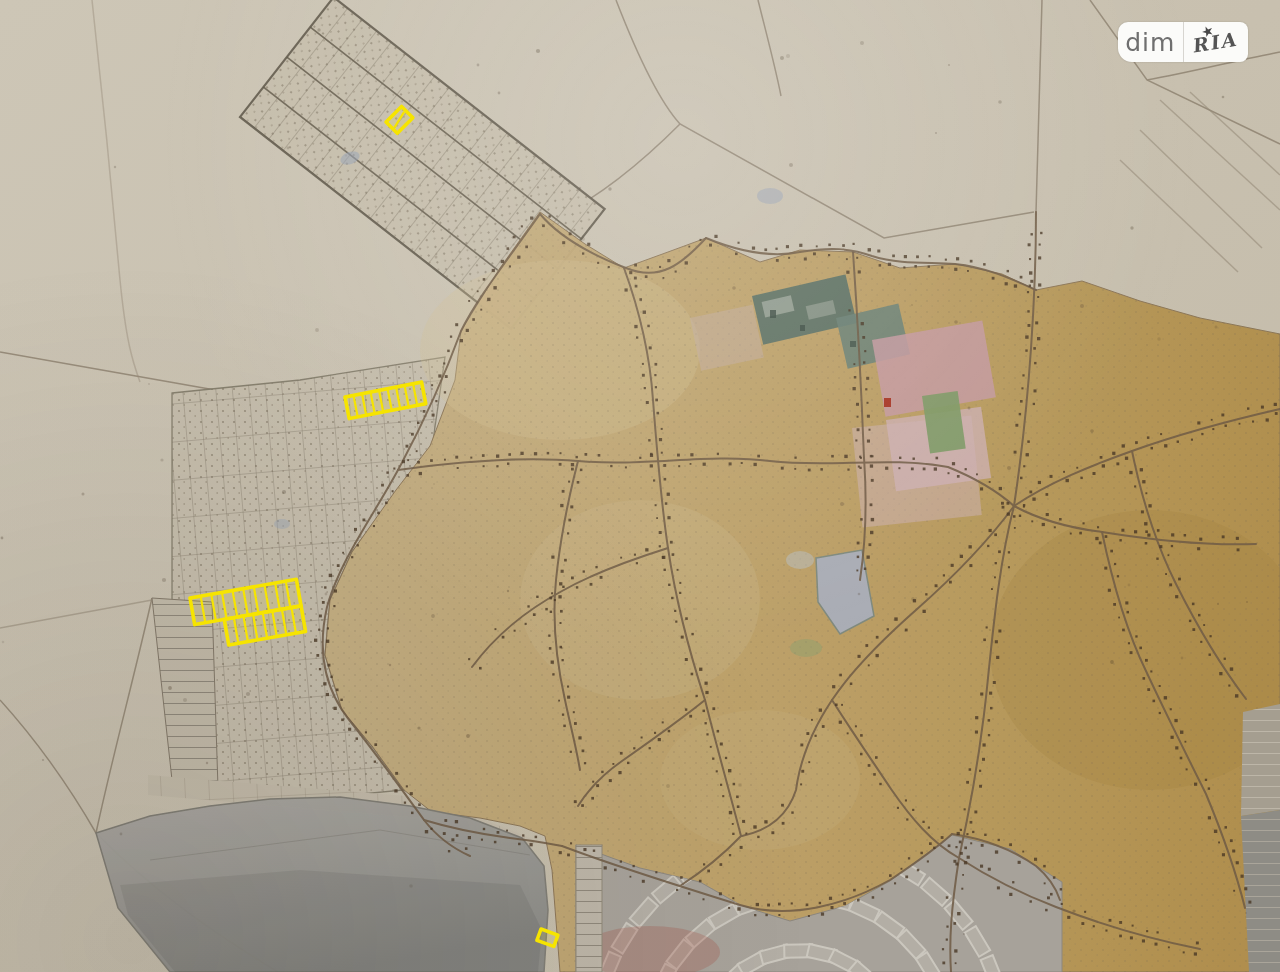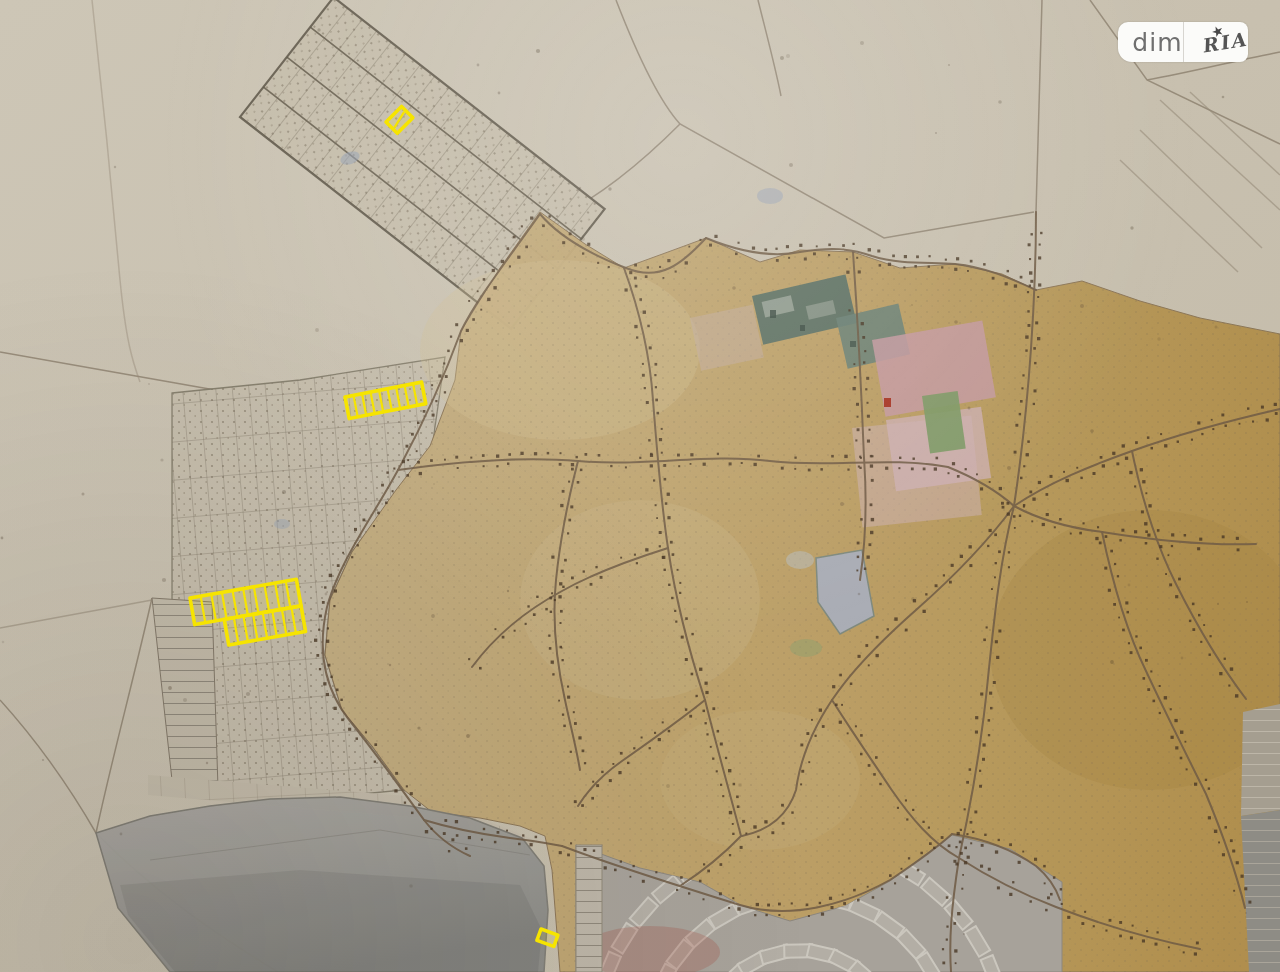--- a/index.html
+++ b/index.html
@@ -2,21 +2,21 @@
 <html><head>
 <meta charset="utf-8">
 <style>
   html,body{margin:0;padding:0;background:#b8b0a0;}
   .stage{position:relative;width:1280px;height:972px;overflow:hidden;
          font-family:"DejaVu Sans","Liberation Sans",sans-serif;}
   .stage svg{position:absolute;left:0;top:0;}
   .logo-badge{position:absolute;top:22px;right:32px;width:130px;height:40px;
       background:#fbfbf9;border-radius:10px 8px 8px 14px;display:flex;align-items:center;
       box-shadow:0 0 2px rgba(0,0,0,.18);}
-  .logo-cell{flex:1;display:flex;align-items:center;justify-content:flex-end;height:100%;}
+  .logo-cell{flex:1;display:flex;align-items:center;justify-content:center;height:100%;}
   .logo-dim{font-family:"DejaVu Sans","Liberation Sans",sans-serif;font-size:25px;
       color:#6f6f6f;letter-spacing:1px;font-weight:500;}
   .logo-div{width:1px;height:100%;background:#d7d5d0;}
   .logo-ria{position:relative;font-family:"DejaVu Serif","Liberation Serif",serif;
       font-weight:bold;font-style:italic;font-size:19px;color:#545454;letter-spacing:2px;
       transform:rotate(-9deg);}
   .logo-star{position:absolute;top:-8px;left:11px;font-size:12px;font-style:normal;
       color:#474747;transform:rotate(-14deg);}
 </style>
 </head>

